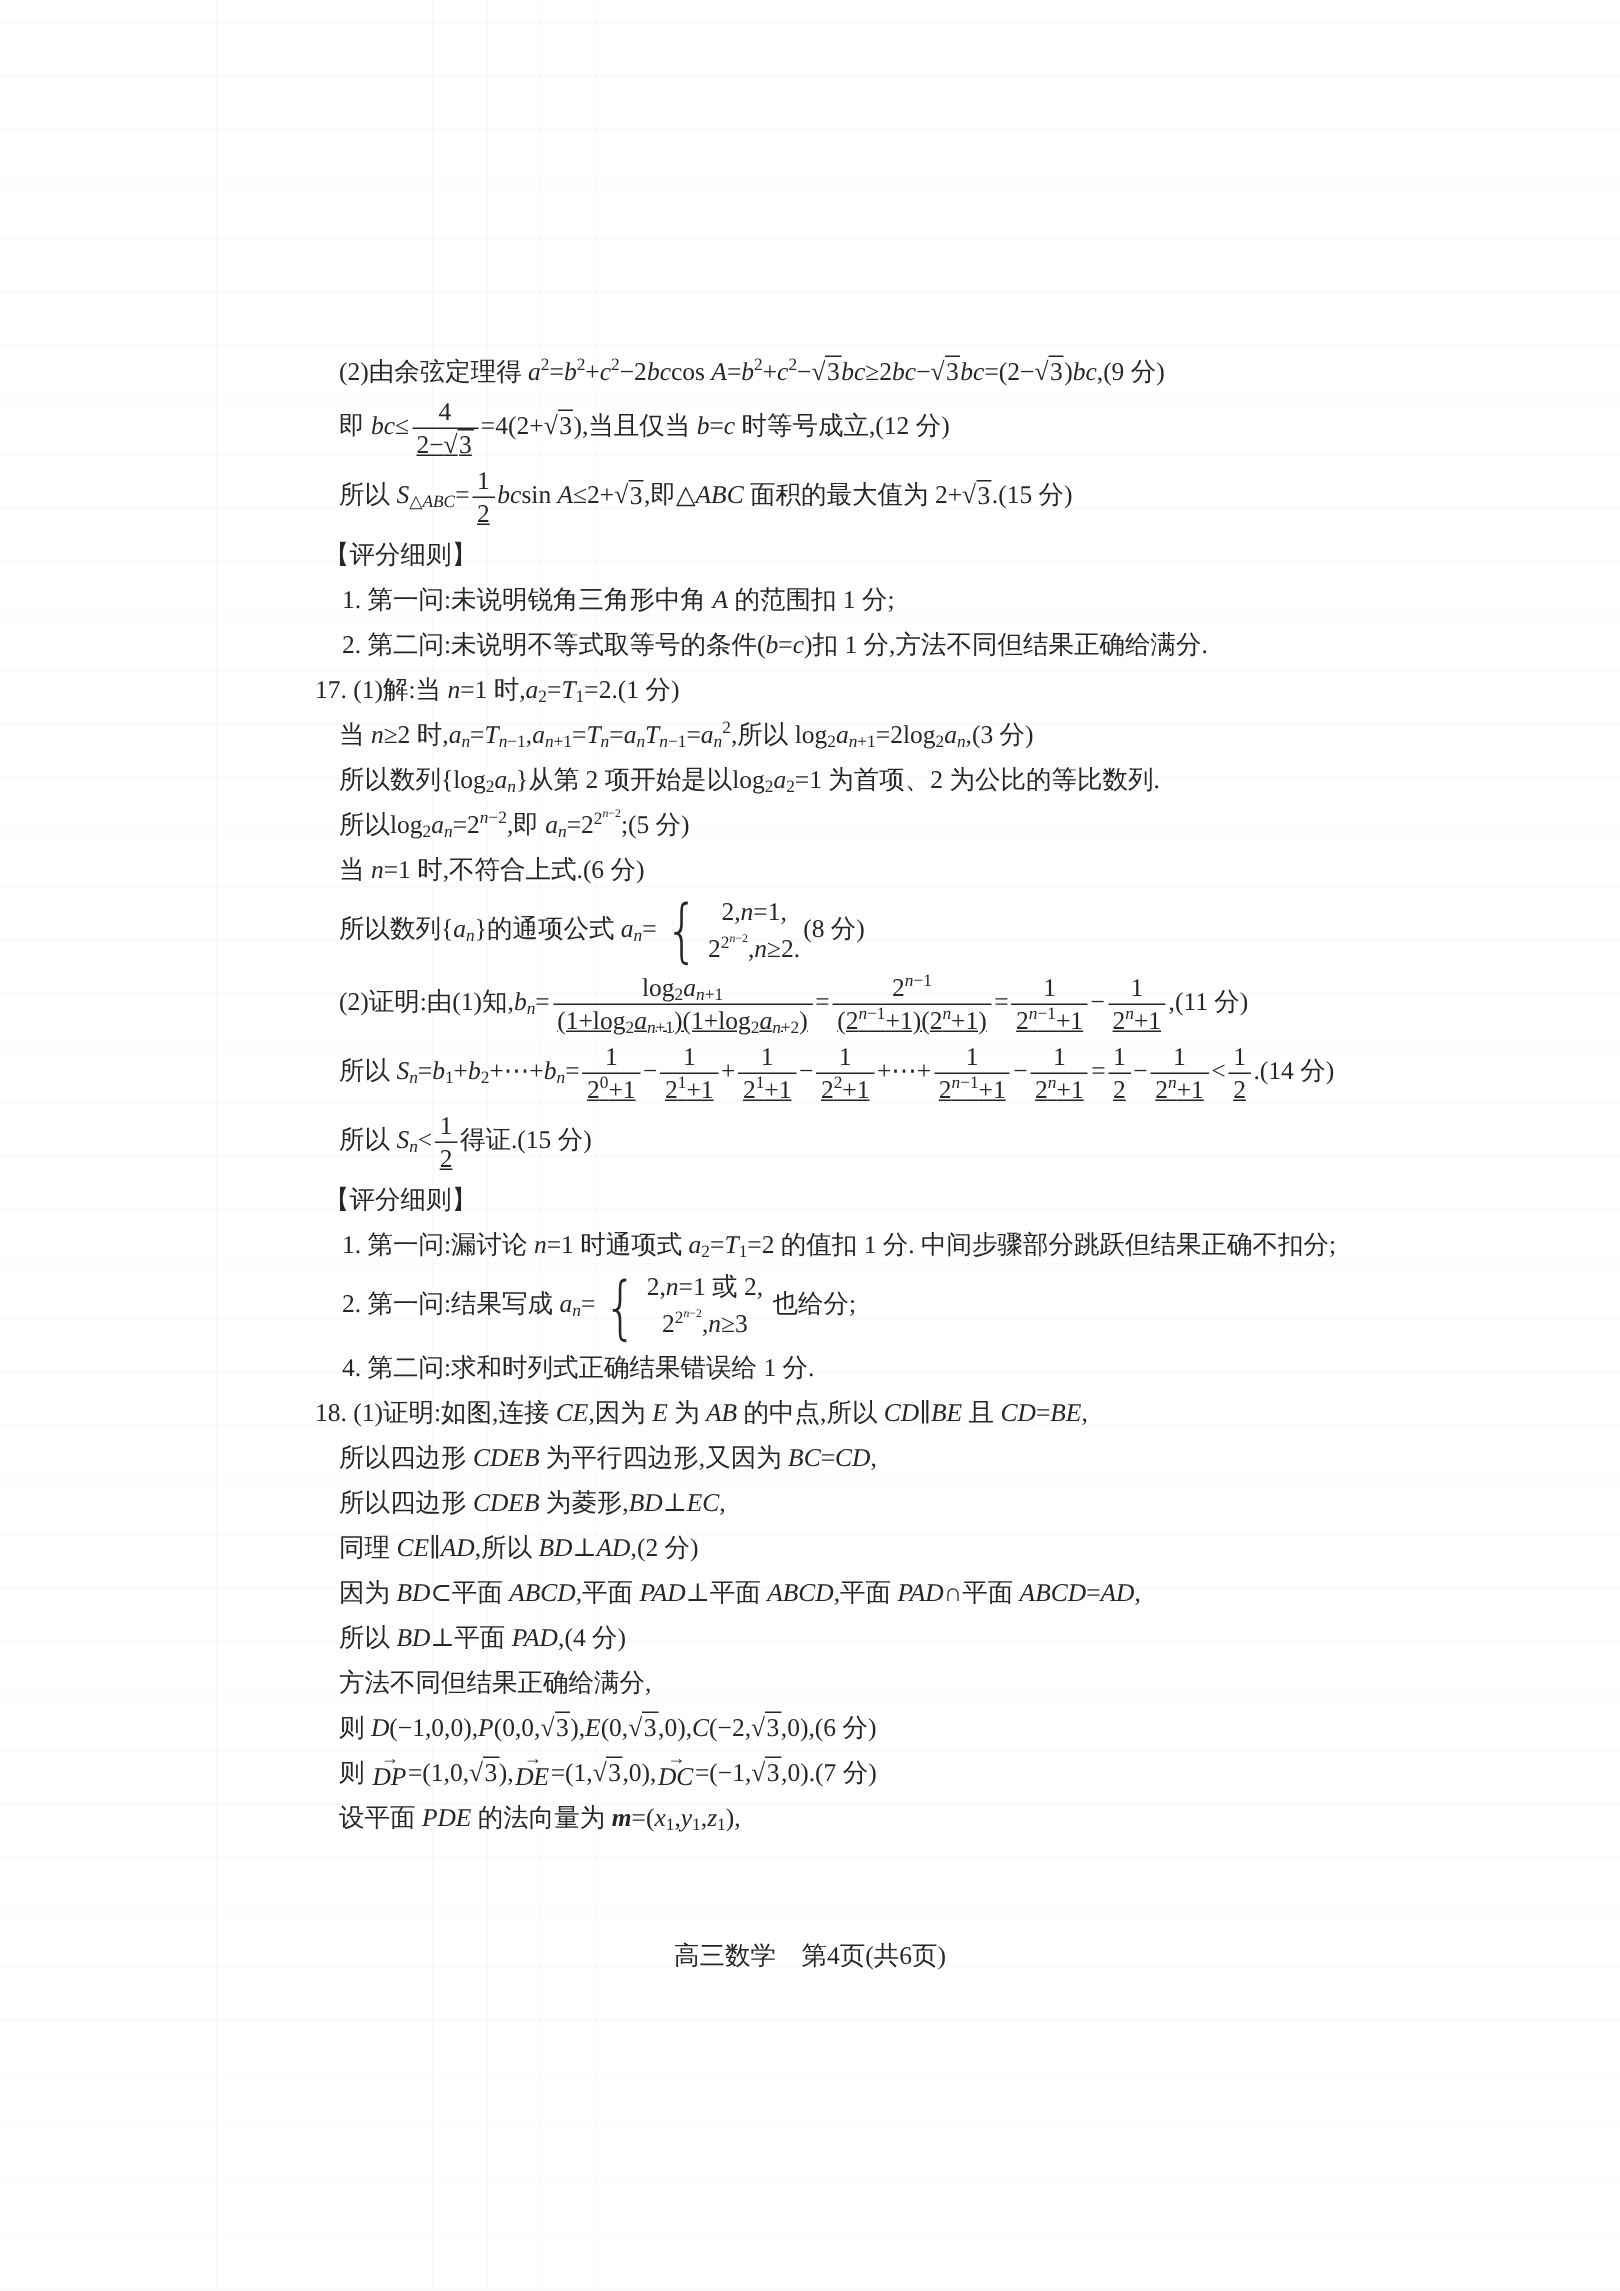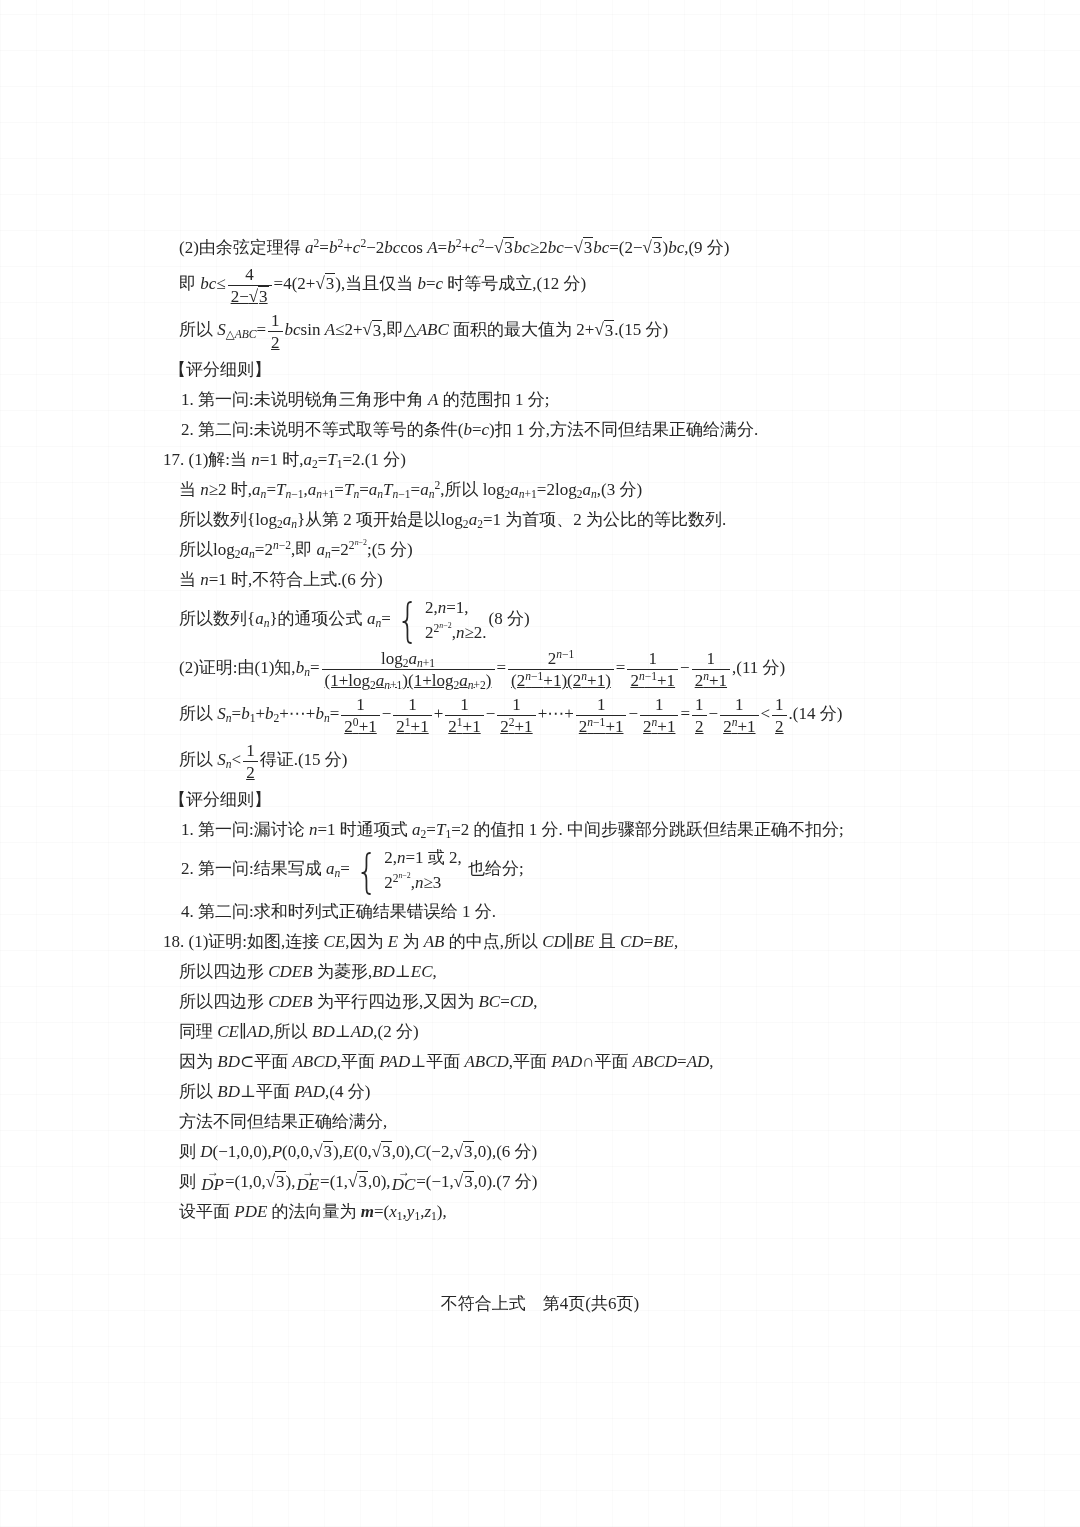--- a/index.html
+++ b/index.html
@@ -7,21 +7,21 @@
     width:1080px;height:1527px;overflow:hidden;position:relative;
     color:#262626;
     background:
       repeating-linear-gradient(0deg, rgba(0,0,0,0.018) 0 1px, transparent 1px 36px),
       repeating-linear-gradient(90deg, rgba(0,0,0,0.014) 0 1px, transparent 1px 36px),
       #ffffff;
     font-family:"Liberation Serif","DejaVu Serif",serif;
     font-size:17px;line-height:27px;
   }
   .content{padding:234px 0 0 163px;}
-  .line{white-space:nowrap;margin-bottom:3px;}
+  .line{white-space:nowrap;margin-bottom:3px;margin-left:47px;}
   .line.body{padding-left:16px;}
   .line.item{padding-left:18px;}
   .line.header{padding-left:6px;font-weight:normal;}
   .line.hang{padding-left:0;}
   i{font-style:italic;font-family:"Liberation Serif","DejaVu Serif",serif;}
   sup{font-size:0.68em;vertical-align:0.55em;line-height:0;}
   sub{font-size:0.68em;vertical-align:-0.25em;line-height:0;}
   
   .fr{display:inline-block;vertical-align:middle;text-align:center;line-height:1.12;margin:1px 2px;}
   .fr .n{display:block;border-bottom:1px solid #262626;padding:0 3px 1px;}
@@ -29,21 +29,21 @@
   
   .sq{white-space:nowrap;}
   .sq .r{border-top:1px solid #262626;padding:0 1px;}
   
   .vec{display:inline-block;text-align:center;line-height:1;vertical-align:-3px;margin:0 1px;}
   .vec .a{display:block;font-size:12px;line-height:7px;letter-spacing:-1px;}
   .vec .v{display:block;}
   
   .cs{display:inline-flex;align-items:center;vertical-align:middle;margin:1px 2px;}
   .cs .br{font-family:"DejaVu Sans",sans-serif;font-size:46px;font-weight:200;line-height:0.92;margin-right:3px;transform:scaleX(0.75);}
-  .cs .col{display:inline-flex;flex-direction:column;row-gap:3px;text-align:left;line-height:22px;}
+  .cs .col{display:inline-flex;flex-direction:column;row-gap:3px;text-align:center;line-height:22px;}
   .footer{position:absolute;left:0;right:0;top:1290px;text-align:center;font-size:17px;}
   b.vbold{font-weight:bold;}
 </style>
 </head>
 <body>
 
 <main class="content" id="lines">
     <div class="line body">(2)由余弦定理得 <i>a</i><sup>2</sup>=<i>b</i><sup>2</sup>+<i>c</i><sup>2</sup>−2<i>bc</i>cos <i>A</i>=<i>b</i><sup>2</sup>+<i>c</i><sup>2</sup>−<span class="sq">√<span class="r">3</span></span><i>bc</i>≥2<i>bc</i>−<span class="sq">√<span class="r">3</span></span><i>bc</i>=(2−<span class="sq">√<span class="r">3</span></span>)<i>bc</i>,(9 分)</div>
     <div class="line body">即 <i>bc</i>≤<span class="fr"><span class="n">4</span><span class="d">2−<span class="sq">√<span class="r">3</span></span></span></span>=4(2+<span class="sq">√<span class="r">3</span></span>),当且仅当 <i>b</i>=<i>c</i> 时等号成立,(12 分)</div>
     <div class="line body">所以 <i>S</i><sub>△<i>ABC</i></sub>=<span class="fr"><span class="n">1</span><span class="d">2</span></span><i>bc</i>sin <i>A</i>≤2+<span class="sq">√<span class="r">3</span></span>,即△<i>ABC</i> 面积的最大值为 2+<span class="sq">√<span class="r">3</span></span>.(15 分)</div>
@@ -69,26 +69,26 @@
     <div class="line item">1. 第一问:漏讨论 <i>n</i>=1 时通项式 <i>a</i><sub>2</sub>=<i>T</i><sub>1</sub>=2 的值扣 1 分. 中间步骤部分跳跃但结果正确不扣分;</div>
     <div class="line item">2. 第一问:结果写成 <i>a</i><sub><i>n</i></sub>=<span class="cs">
         <span class="br">{</span>
         <span class="col">
           <span>2,<i>n</i>=1 或 2,</span>
           <span>2<sup>2<sup><i>n</i>−2</sup></sup>,<i>n</i>≥3</span>
         </span>
       </span> 也给分;</div>
     <div class="line item">4. 第二问:求和时列式正确结果错误给 1 分.</div>
     <div class="line hang">18. (1)证明:如图,连接 <i>CE</i>,因为 <i>E</i> 为 <i>AB</i> 的中点,所以 <i>CD</i>∥<i>BE</i> 且 <i>CD</i>=<i>BE</i>,</div>
+    <div class="line body">所以四边形 <i>CDEB</i> 为平行四边形,又因为 <i>BC</i>=<i>CD</i>,</div>
     <div class="line body">所以四边形 <i>CDEB</i> 为菱形,<i>BD</i>⊥<i>EC</i>,</div>
-    <div class="line body">所以四边形 <i>CDEB</i> 为平行四边形,又因为 <i>BC</i>=<i>CD</i>,</div>
     <div class="line body">同理 <i>CE</i>∥<i>AD</i>,所以 <i>BD</i>⊥<i>AD</i>,(2 分)</div>
     <div class="line body">因为 <i>BD</i>⊂平面 <i>ABCD</i>,平面 <i>PAD</i>⊥平面 <i>ABCD</i>,平面 <i>PAD</i>∩平面 <i>ABCD</i>=<i>AD</i>,</div>
     <div class="line body">所以 <i>BD</i>⊥平面 <i>PAD</i>,(4 分)</div>
     <div class="line body">方法不同但结果正确给满分,</div>
     <div class="line body">则 <i>D</i>(−1,0,0),<i>P</i>(0,0,<span class="sq">√<span class="r">3</span></span>),<i>E</i>(0,<span class="sq">√<span class="r">3</span></span>,0),<i>C</i>(−2,<span class="sq">√<span class="r">3</span></span>,0),(6 分)</div>
     <div class="line body">则 <span class="vec"><span class="a">→</span><span class="v"><i>DP</i></span></span>=(1,0,<span class="sq">√<span class="r">3</span></span>),<span class="vec"><span class="a">→</span><span class="v"><i>DE</i></span></span>=(1,<span class="sq">√<span class="r">3</span></span>,0),<span class="vec"><span class="a">→</span><span class="v"><i>DC</i></span></span>=(−1,<span class="sq">√<span class="r">3</span></span>,0).(7 分)</div>
     <div class="line body">设平面 <i>PDE</i> 的法向量为 <b class="vbold"><i>m</i></b>=(<i>x</i><sub>1</sub>,<i>y</i><sub>1</sub>,<i>z</i><sub>1</sub>),</div>
   </main>
 
 <footer class="footer">
-  <span>不符合上式　第4页(共6页)</span>
+  <span>高三数学　第4页(共6页)</span>
 </footer>
 
 </body></html>

